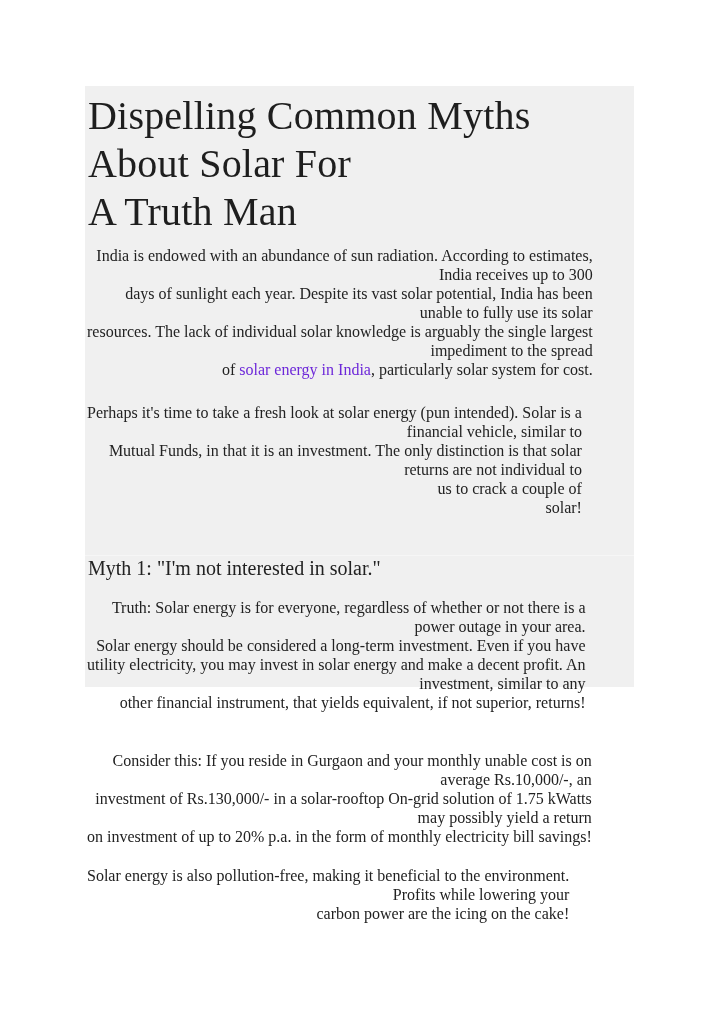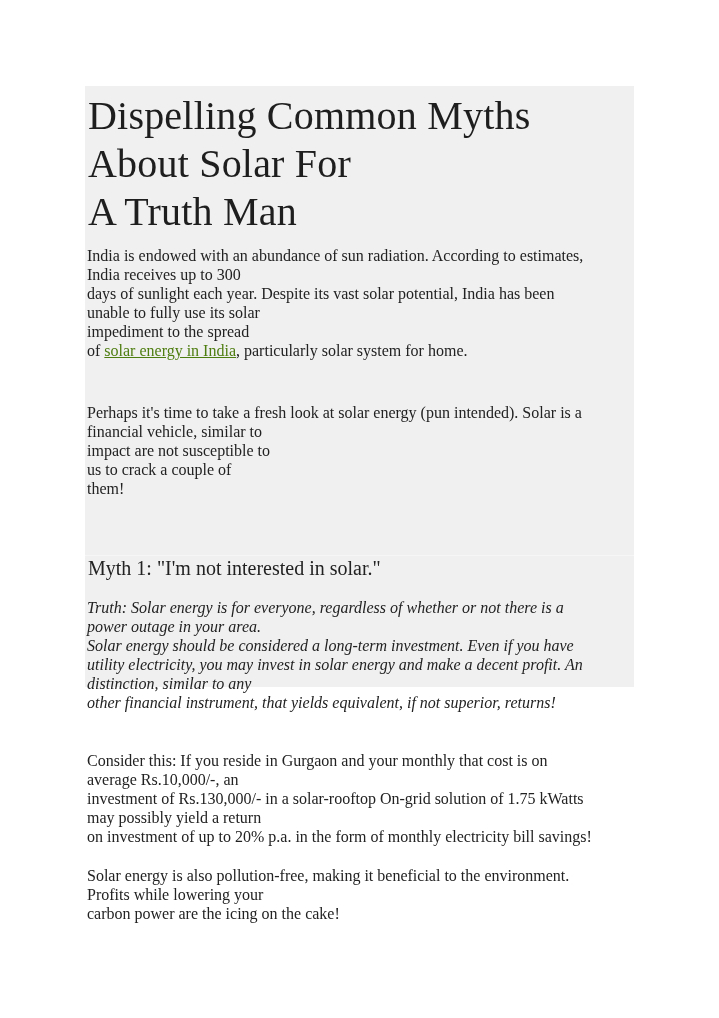--- a/index.html
+++ b/index.html
@@ -37,25 +37,25 @@
     }
     .title span { display: block; white-space: nowrap; }
     .para {
       position: absolute;
       left: 2px;
       margin: 0;
       font-family: "Liberation Serif", "DejaVu Serif", serif;
       font-size: 16px;
       line-height: 19px;
       color: #222222;
+      text-align: right;
     }
     .para span.line { display: block; white-space: nowrap; }
     .link {
-      color: #4d7c0f;
-      text-decoration: underline;
+      color: #6d28d9;
       cursor: pointer;
     }
     .separator {
       position: absolute;
       left: 0;
       top: 469px;
       width: 549px;
       height: 1px;
       background: #f6f6f6;
     }
@@ -81,47 +81,49 @@
     <span>Dispelling Common Myths</span>
     <span>About Solar For</span>
     <span>A Truth Man</span>
   </h1>
 
   <p class="para" style="top:160px;">
     <span class="line">India is endowed with an abundance of sun radiation. According to estimates,</span>
     <span class="line">India receives up to 300</span>
     <span class="line">days of sunlight each year. Despite its vast solar potential, India has been</span>
     <span class="line">unable to fully use its solar</span>
+    <span class="line">resources. The lack of individual solar knowledge is arguably the single largest</span>
     <span class="line">impediment to the spread</span>
-    <span class="line"><span>of </span><a class="link">solar energy in India</a><span>, particularly solar system for home.</span></span>
+    <span class="line"><span>of </span><a class="link">solar energy in India</a><span>, particularly solar system for cost.</span></span>
   </p>
 
   <p class="para" style="top:317px;">
     <span class="line">Perhaps it's time to take a fresh look at solar energy (pun intended). Solar is a</span>
     <span class="line">financial vehicle, similar to</span>
-    <span class="line">impact are not susceptible to</span>
+    <span class="line">Mutual Funds, in that it is an investment. The only distinction is that solar</span>
+    <span class="line">returns are not individual to</span>
     <span class="line">us to crack a couple of</span>
-    <span class="line">them!</span>
+    <span class="line">solar!</span>
   </p>
 
   <div class="separator"></div>
 
   <h2 class="myth-heading">Myth 1: "I'm not interested in solar."</h2>
 
-  <p class="para" style="top:512px;font-style:italic;">
+  <p class="para" style="top:512px;">
     <span class="line">Truth: Solar energy is for everyone, regardless of whether or not there is a</span>
     <span class="line">power outage in your area.</span>
     <span class="line">Solar energy should be considered a long-term investment. Even if you have</span>
     <span class="line">utility electricity, you may invest in solar energy and make a decent profit. An</span>
-    <span class="line">distinction, similar to any</span>
+    <span class="line">investment, similar to any</span>
     <span class="line">other financial instrument, that yields equivalent, if not superior, returns!</span>
   </p>
 
   <p class="para" style="top:665px;">
-    <span class="line">Consider this: If you reside in Gurgaon and your monthly that cost is on</span>
+    <span class="line">Consider this: If you reside in Gurgaon and your monthly unable cost is on</span>
     <span class="line">average Rs.10,000/-, an</span>
     <span class="line">investment of Rs.130,000/- in a solar-rooftop On-grid solution of 1.75 kWatts</span>
     <span class="line">may possibly yield a return</span>
     <span class="line">on investment of up to 20% p.a. in the form of monthly electricity bill savings!</span>
   </p>
 
   <p class="para" style="top:780px;">
     <span class="line">Solar energy is also pollution-free, making it beneficial to the environment.</span>
     <span class="line">Profits while lowering your</span>
     <span class="line">carbon power are the icing on the cake!</span>

